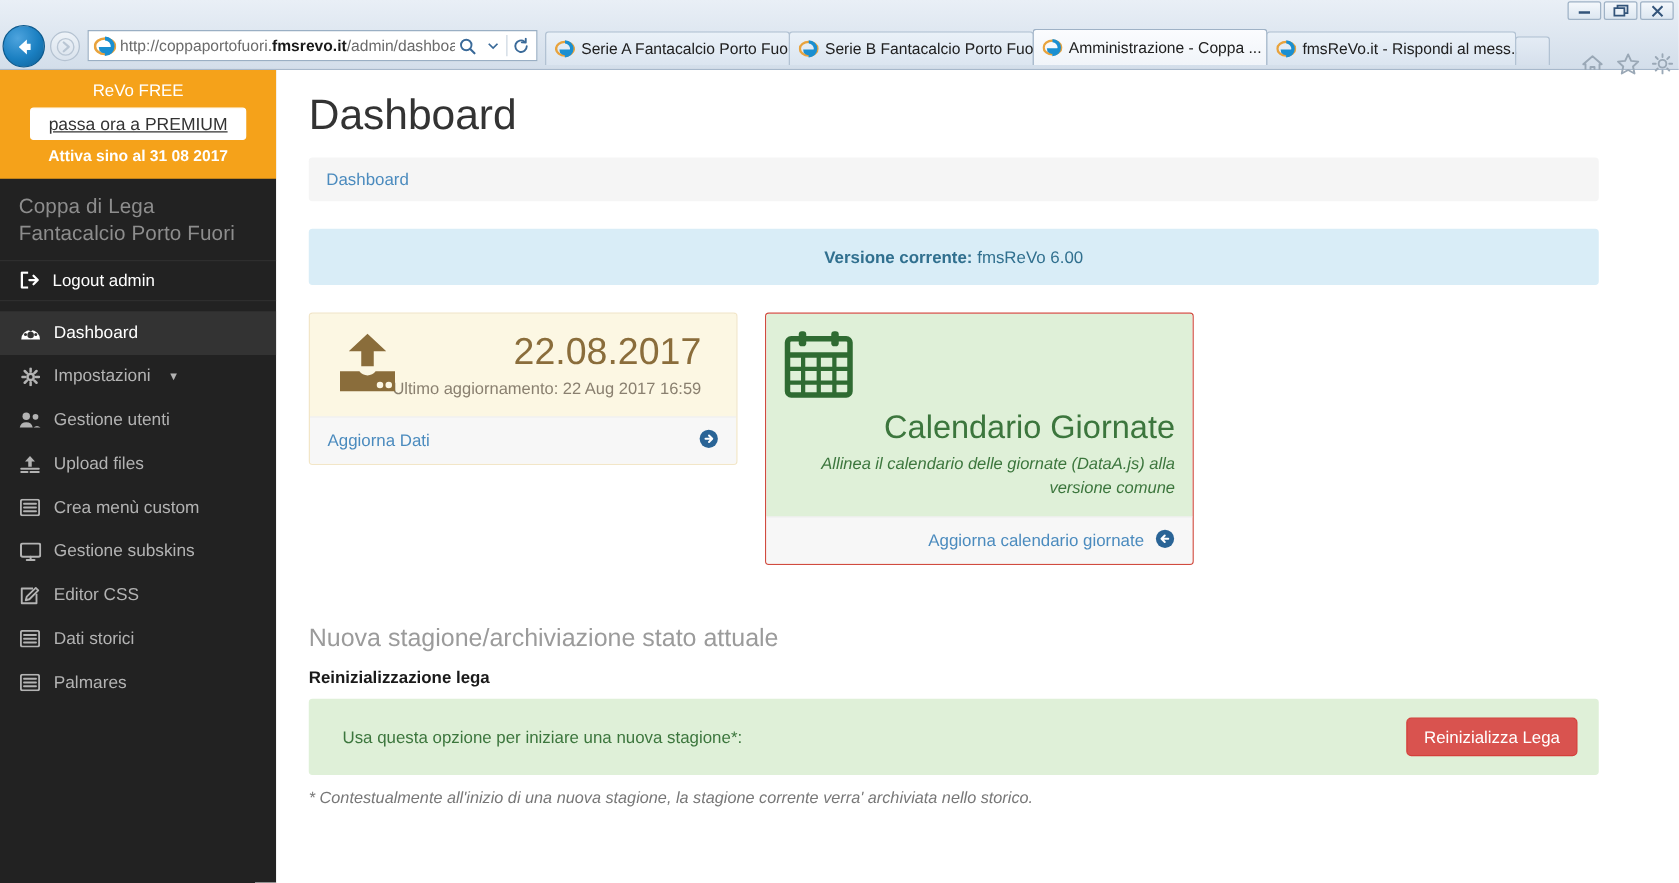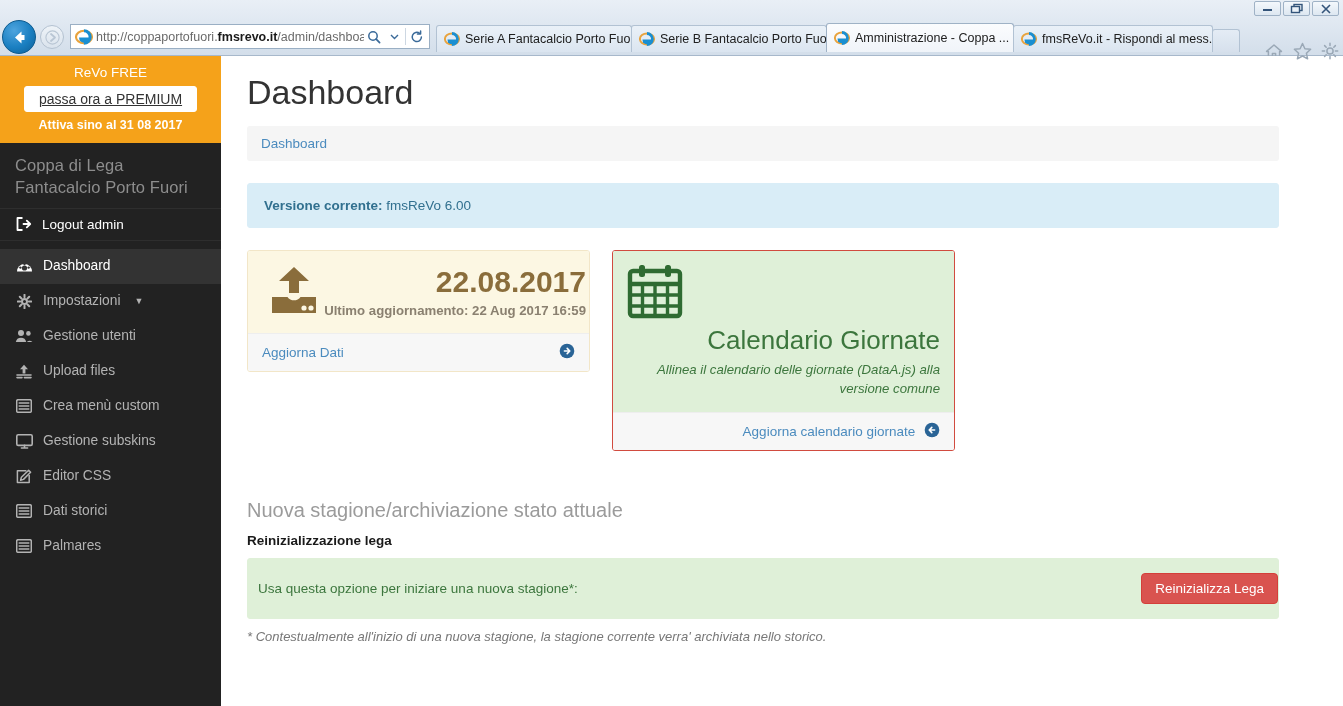--- a/index.html
+++ b/index.html
@@ -150,30 +150,30 @@
     line-height: 40px; padding: 16px 0 14px 0;
   }
   #breadcrumb {
     background: #f5f5f5; border-radius: 3px;
     padding: 10px 14px; font-size: 13.5px; color: #4b8bbe;
     margin-bottom: 22px;
   }
   #version-alert {
     background: #d9edf7; border: 1px solid #d9edf7; border-radius: 3px;
     color: #31708f; font-size: 13.5px;
-    padding: 14px 16px; margin-bottom: 22px;
+    padding: 14px 16px; margin-bottom: 22px; text-align: center;
   }
   #version-alert b { font-weight: bold; }
 
   #cards-row { display: flex; gap: 22px; align-items: flex-start; }
 
   .card { border-radius: 3px; overflow: hidden; }
   #card-update { width: 343px; border: 1px solid #f2e6c8; }
   #card-update .card-body {
-    background: #fcf7e3; padding: 12px 3px 10px; position: relative; min-height: 82px; font-weight: bold;
+    background: #fcf7e3; padding: 12px 28px 10px; position: relative; min-height: 82px;
   }
   #card-update .card-footer {
     background: #f7f7f7; border-top: 1px solid #eee;
     padding: 9px 14px; display: flex; align-items: center; justify-content: space-between;
     color: #4b8bbe; font-size: 13.5px; cursor: pointer;
   }
   #update-big-date {
     text-align: right; font-size: 30px; color: #8a6d3b; line-height: 38px;
   }
   #update-sub { text-align: right; font-size: 13.2px; color: #8a8070; margin-top: 2px; }
@@ -196,21 +196,21 @@
   #card-calendar .card-footer .arr { margin-left: 5px; vertical-align: -2px; }
 
   #reset-section { margin-top: 46px; }
   #reset-heading {
     font-size: 20px; color: #9b9b9b; font-weight: normal; line-height: 26px;
     margin-bottom: 10px;
   }
   #reset-subheading { font-size: 13.5px; font-weight: bold; color: #1a1a1a; margin-bottom: 10px; }
   #reset-panel {
     background: #dff0d8; border: 1px solid #dff0d8; border-radius: 3px;
-    padding: 14px 0; display: flex; align-items: center; justify-content: space-between;
+    padding: 14px 16px; display: flex; align-items: center; justify-content: space-between;
   }
   #reset-panel-text { color: #3c763d; font-size: 13.5px; padding-left: 10px; }
   #reset-button {
     background: #d9534f; border: 1px solid #d43f3a; color: #ffffff;
     border-radius: 4px; font-size: 13.5px; padding: 7px 13px;
     font-family: "Liberation Sans", sans-serif; cursor: pointer;
   }
   #reset-note {
     font-size: 13px; color: #777777; font-style: italic; margin-top: 10px;
   }

